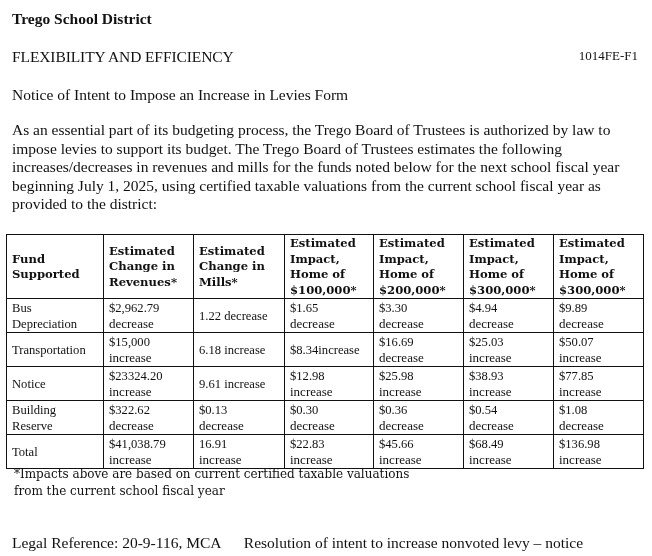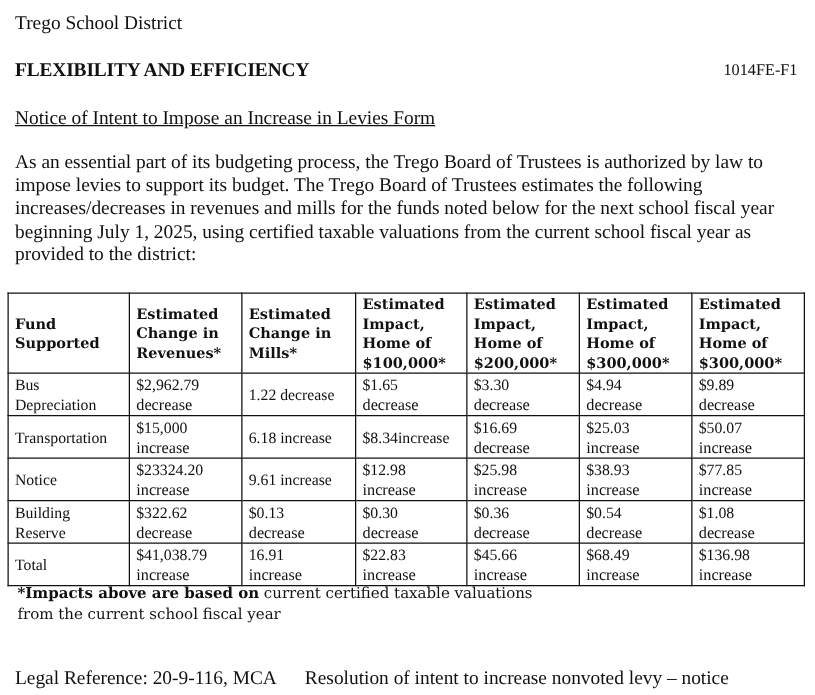--- a/index.html
+++ b/index.html
@@ -2,24 +2,24 @@
 <html><head>
 <meta charset="utf-8">
 <style>
   html, body { margin: 0; padding: 0; background: #ffffff; }
   body {
     width: 652px; height: 556px; position: relative; overflow: hidden;
     font-family: "Liberation Serif", "DejaVu Serif", serif;
     color: #111111;
   }
   .abs { position: absolute; }
-  .district { left: 12px; top: 10px; font-size: 15.5px; font-weight: normal; }
-  .policy-title { left: 12px; top: 48px; font-size: 15.5px; font-weight: bold; letter-spacing: -0.1px; }
+  .district { left: 12px; top: 10px; font-size: 15.5px; font-weight: bold; }
+  .policy-title { left: 12px; top: 48px; font-size: 15.5px; font-weight: normal; letter-spacing: -0.1px; }
   .policy-code { right: 14px; top: 48px; font-size: 13px; }
-  .form-title { left: 12px; top: 86px; font-size: 15.5px; text-decoration: underline; }
+  .form-title { left: 12px; top: 86px; font-size: 15.5px; }
   .intro {
     left: 12px; top: 121px; width: 630px; font-size: 15.5px; line-height: 18.6px;
     margin: 0;
   }
   table.levy {
     position: absolute; left: 6px; top: 234px;
     border-collapse: collapse; table-layout: fixed;
     font-size: 12.2px;
   }
   table.levy th, table.levy td {
@@ -30,21 +30,21 @@
     font-family: "DejaVu Serif", serif; font-weight: bold; font-size: 11.6px;
     line-height: 15.5px; height: 59px; vertical-align: middle;
   }
   table.levy td { height: 31px; font-size: 12.6px; }
   .amt { display: block; }
   .dir { display: block; font-size: 13px; }
   .footnote {
     left: 14px; top: 466px; width: 420px; font-size: 12px; line-height: 16.5px;
     font-family: "DejaVu Serif", serif;
   }
-  .footnote b { font-weight: bold; }
+  .footnote b { font-weight: normal; }
   .legal { left: 12px; top: 534px; font-size: 15.5px; white-space: pre; }
 </style>
 </head>
 <body>
 
 <div class="abs district">Trego School District</div>
 <div class="abs policy-title">FLEXIBILITY AND EFFICIENCY</div>
 <div class="abs policy-code">1014FE-F1</div>
 <div class="abs form-title">Notice of Intent to Impose an Increase in Levies Form</div>
 <p class="abs intro">As an essential part of its budgeting process, the Trego Board of Trustees is authorized by law to impose levies to support its budget. The Trego Board of Trustees estimates the following increases/decreases in revenues and mills for the funds noted below for the next school fiscal year beginning July 1, 2025, using certified taxable valuations from the current school fiscal year as provided to the district:</p>

